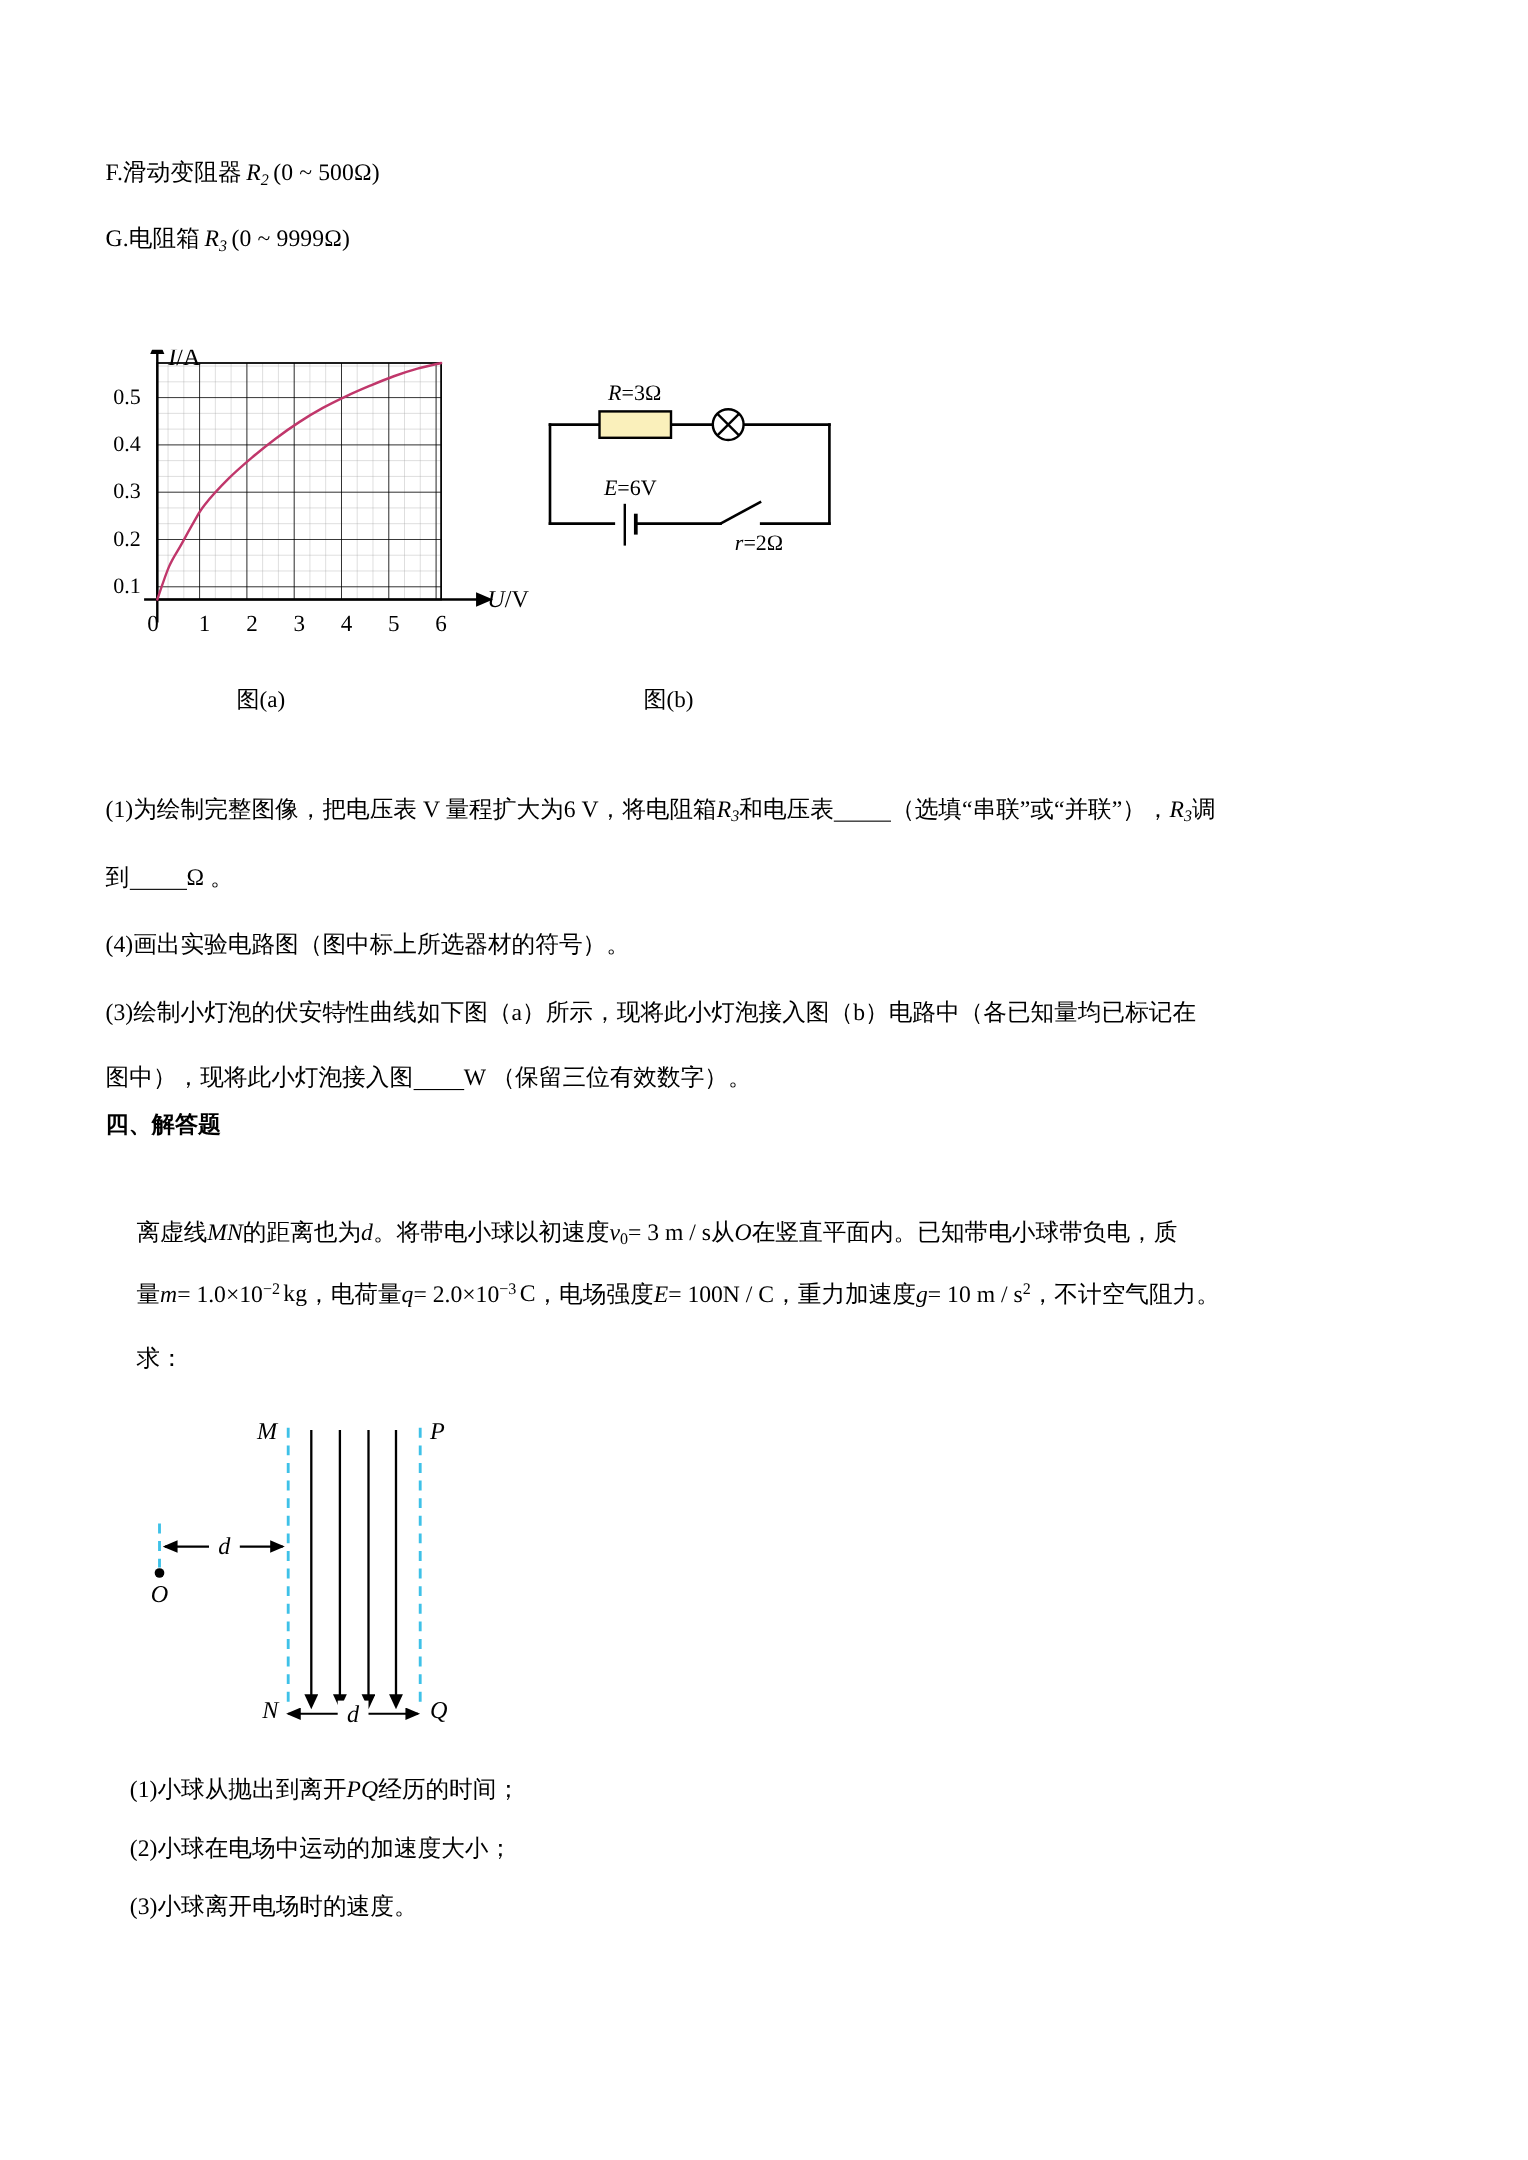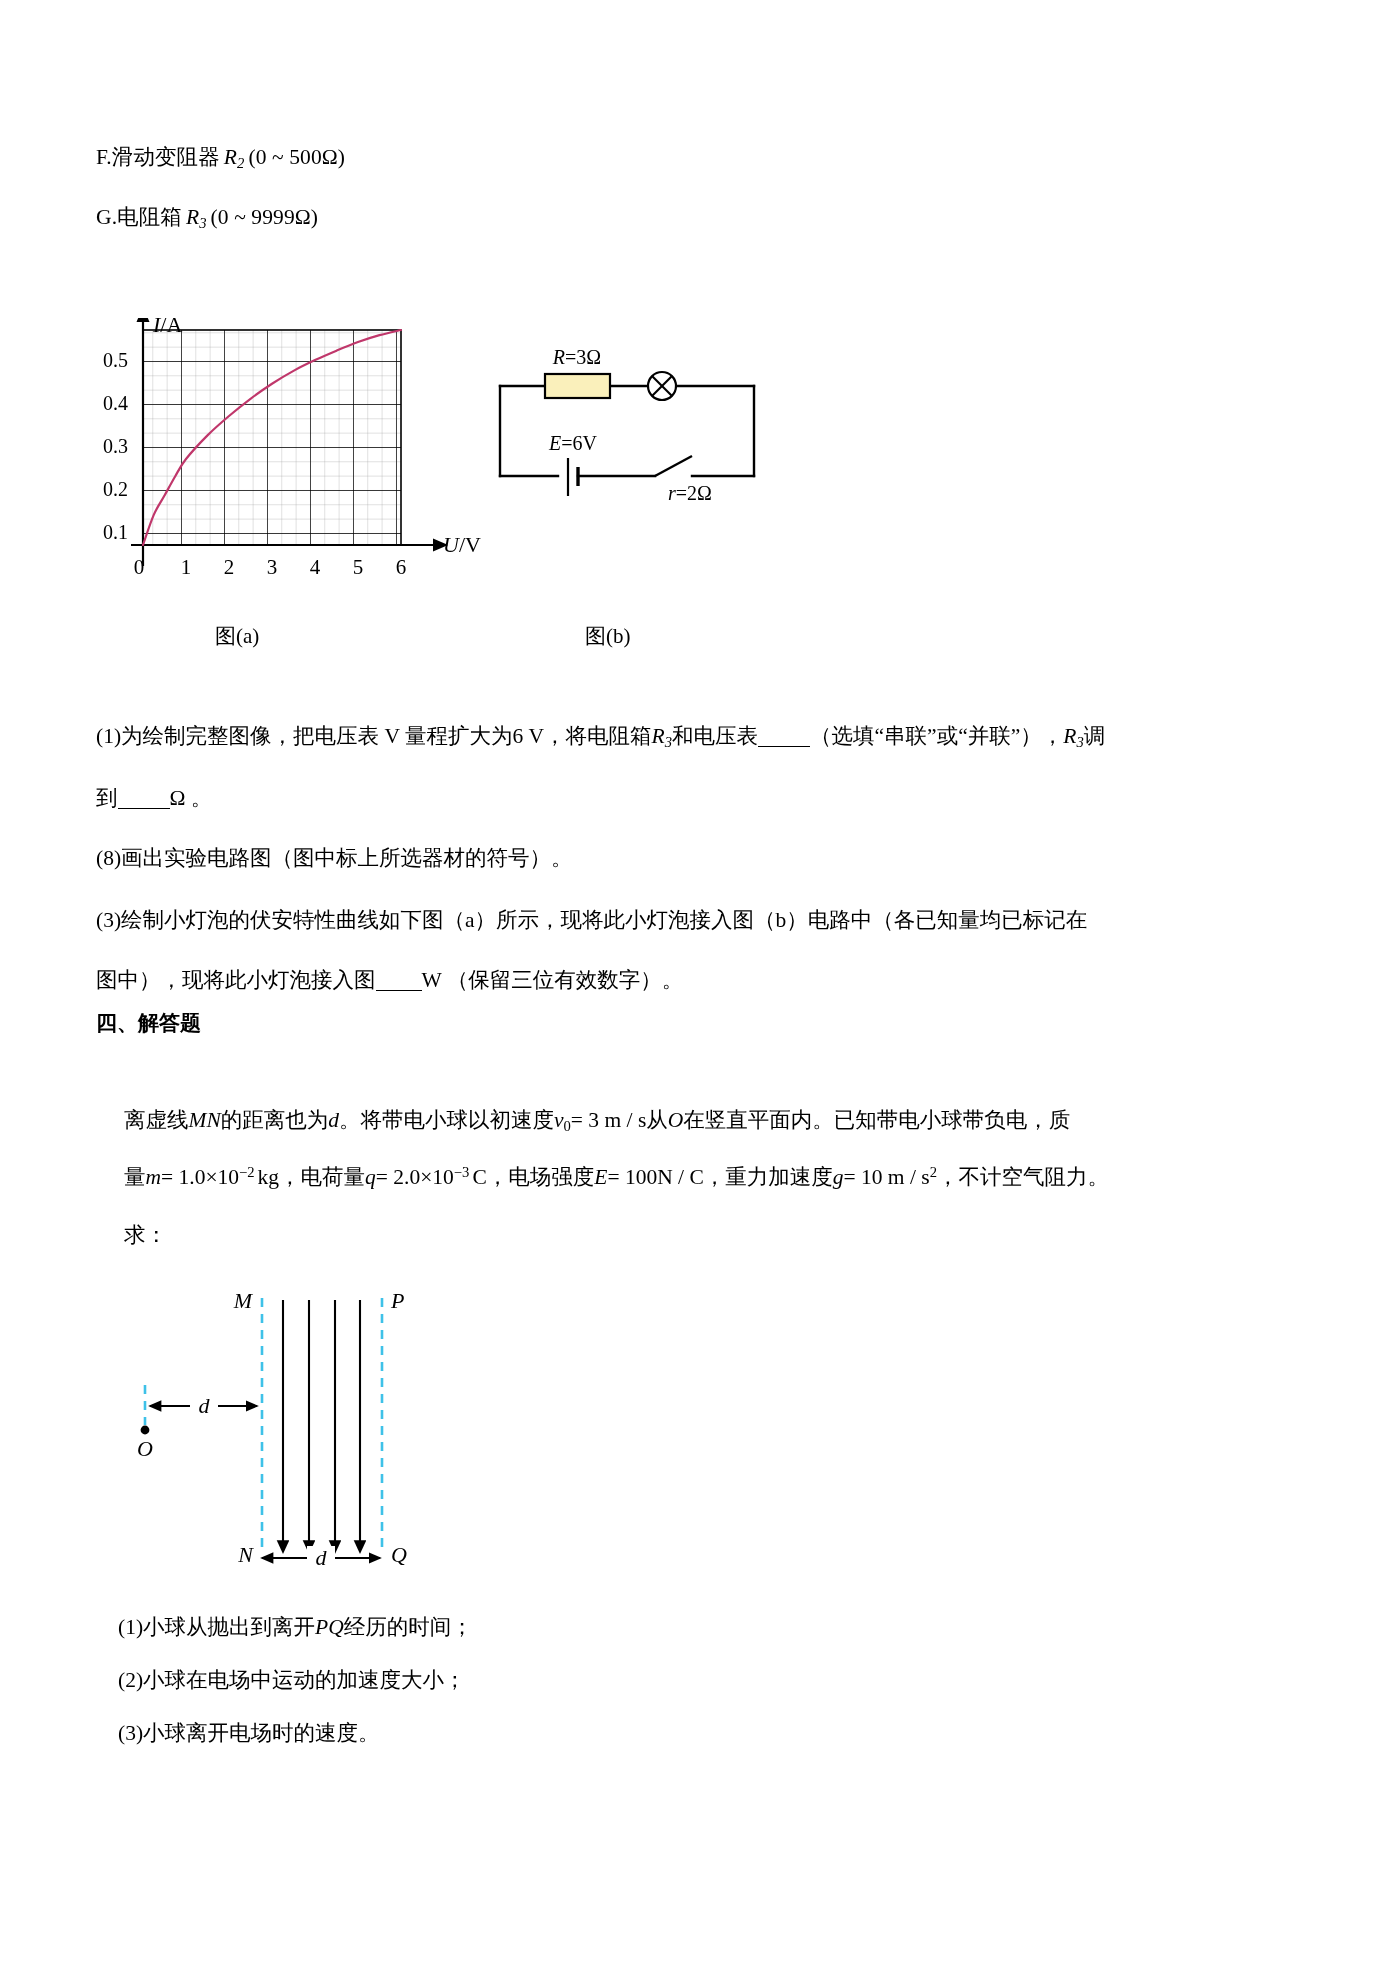--- a/index.html
+++ b/index.html
@@ -169,21 +169,21 @@
   <div class="cap" style="left:585px; top:622px;">图(b)</div>
 
   <div class="body-line" style="left:96px; top:724px;">
     <span>(1)为绘制完整图像，把电压表 V 量程扩大为6 V，将电阻箱</span><span class="serif-it">R</span><span class="sub serif-it">3</span><span>和电压表</span><span class="blank"></span><span>（选填“串联”或“并联”），</span><span class="serif-it">R</span><span class="sub serif-it">3</span><span>调</span>
   </div>
 
   <div class="body-line" style="left:96px; top:786px;">
     <span>到</span><span class="blank"></span><span>Ω 。</span>
   </div>
 
-  <div class="body-line" style="left:96px; top:848px;">(8)画出实验电路图（图中标上所选器材的符号）。</div>
+  <div class="body-line" style="left:96px; top:848px;">(4)画出实验电路图（图中标上所选器材的符号）。</div>
 
   <div class="body-line" style="left:96px; top:910px;">(3)绘制小灯泡的伏安特性曲线如下图（a）所示，现将此小灯泡接入图（b）电路中（各已知量均已标记在</div>
 
   <div class="body-line" style="left:96px; top:968px;">
     <span>图中），现将此小灯泡接入图</span><span class="blank blank-sm"></span><span>W （保留三位有效数字）。</span>
   </div>
 
   <div class="body-line bold" style="left:96px; top:1012px; font-family:'Liberation Sans', sans-serif; font-size:21px;">四、解答题</div>
 
 

